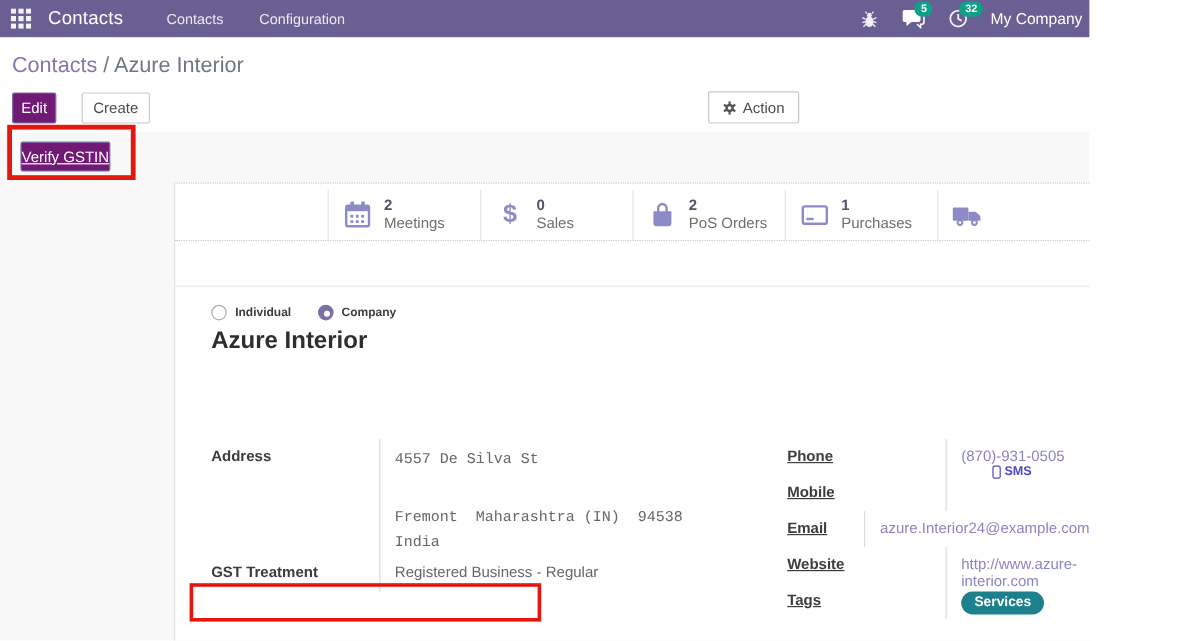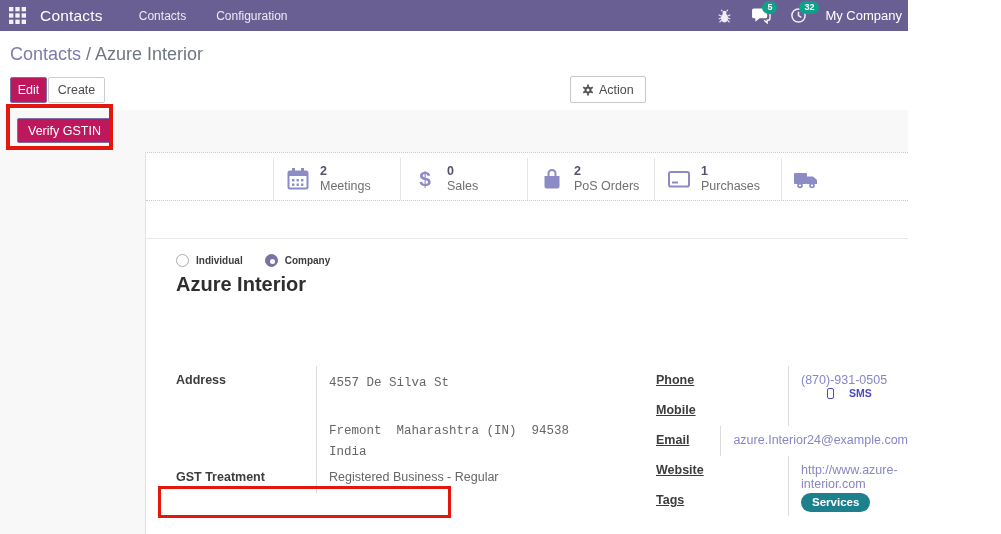--- a/index.html
+++ b/index.html
@@ -19,26 +19,26 @@
                border-radius:8px; padding:1px 5px; line-height:11px; }
   .company-name { font-size:13px; color:#fff; white-space:nowrap; cursor:pointer; }
 
   
   .breadcrumb { position:absolute; left:10px; top:44px; font-size:18px; }
   .bc-link { color:#7c7bad; cursor:pointer; }
   .bc-sep, .bc-current { color:#6f7782; }
 
   .btn { display:inline-flex; align-items:center; justify-content:center; font-size:12.5px; cursor:pointer;
          border:1px solid transparent; border-radius:2px; }
-  .btn-primary { background:#be185d; color:#fff; border-color:#7a70a5; }
-  .btn-default { background:#fff; color:#4c4c4c; border-color:#ccc; }
+  .btn-primary { background:#701a75; color:#fff; border-color:#7a70a5; }
+  .btn-default { background:#fff; color:#4c4c4c; border-color:#ccc;margin-left:20px; }
   #edit-btn { position:absolute; left:10px; top:77px; width:37px; height:26px; }
   #create-btn { position:absolute; left:48px; top:77px; width:57px; height:26px; }
   #action-btn { position:absolute; left:570px; top:76px; height:27px; padding:0 11px; border-color:#c9c9c9; gap:5px; }
-  #verify-btn { position:absolute; left:17px; top:118px; height:25px; padding:0 10px; z-index:3; }
+  #verify-btn { position:absolute; left:17px; top:118px; height:25px; padding:0 0; z-index:3;text-decoration:underline; }
 
   
   .content-bg { position:absolute; left:0; top:110px; width:100%; bottom:0; background:#f8f8f8; }
   .sheet { position:absolute; left:145px; top:152px; right:0; bottom:0; background:#fff;
            border-top:1px dotted #c9c9c9; border-left:1px solid #e3e3e3; }
 
   
   .statrow { position:absolute; left:0; right:0; top:5px; height:43px; border-bottom:1px dotted #c9c9c9; overflow:hidden; }
   .statrow-inner { position:absolute; left:127px; top:0; height:42px; display:flex; }
   .stat-btn { width:127px; height:42px; border-left:1px solid #e6e6e6; display:flex; align-items:center;
@@ -66,21 +66,21 @@
   #fgroup-left { left:30px; width:430px; }
   #fgroup-right { left:510px; right:0; }
   .frow { display:flex; }
   .flabel { width:140px; font-size:12.5px; font-weight:bold; color:#3c3c3c; padding-top:7px; }
   #fgroup-right .flabel { width:132px;text-decoration:underline; }
   .fvalue { flex:1; border-left:1px solid #dcdcdc; padding:7px 0 0 12px; font-size:12.5px; color:#666; }
   .addr-line { line-height:21px; white-space:pre-wrap;font-family:Liberation Mono, monospace; }
   .addr-gap { height:27px; }
   .frow-sm { height:30px; }
   .link { color:#8886c4; cursor:pointer; text-decoration:none; }
-  .sms-chip { display:inline-flex; align-items:center; gap:15px; margin-left:26px; color:#4d49bf; cursor:pointer; }
+  .sms-chip { display:inline-flex; align-items:center; gap:3px; margin-left:26px; color:#4d49bf; cursor:pointer; }
   .sms-txt { font-size:10.5px; font-weight:bold; }
   .phone-ico { width:7px; height:11px; border:1.2px solid #4d49bf; border-radius:2px; display:inline-block; }
   .tag-pill { display:inline-block; background:#1d808d; color:#fff; font-size:11.5px; font-weight:bold;
               border-radius:10px; padding:3px 11px; line-height:13px; }
 
   
   .annotation { position:absolute; border:4px solid #e3170e; background:transparent; pointer-events:none; z-index:6; }
   #anno-verify { left:6px; top:104px; width:107px; height:46px; }
   #anno-vat { left:158px; top:486px; width:293px; height:32px; border-width:3.5px; }
 </style>

